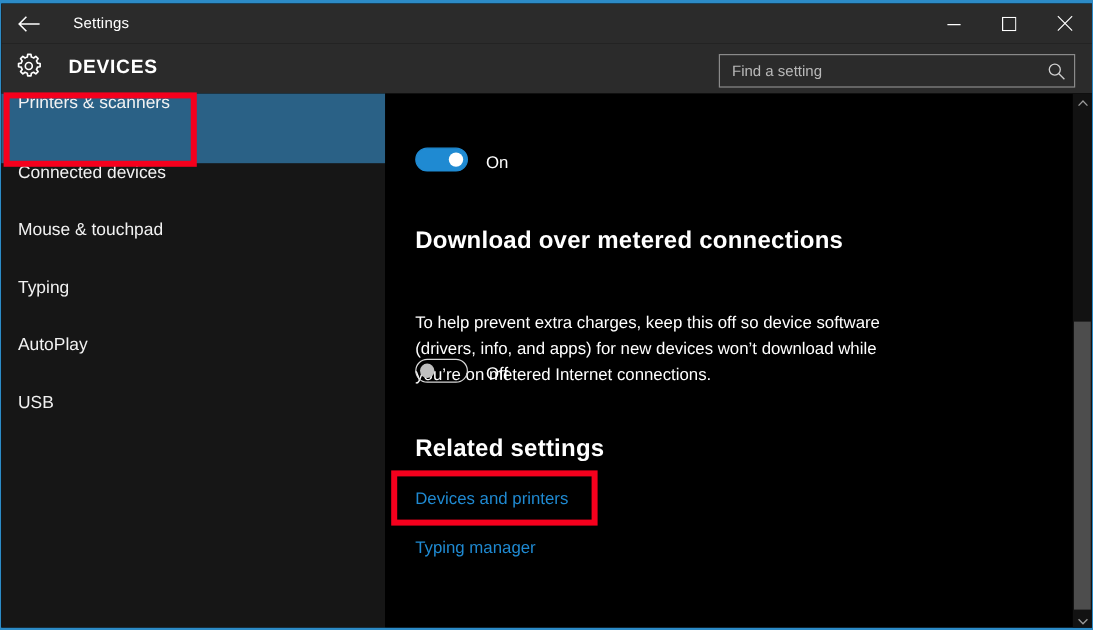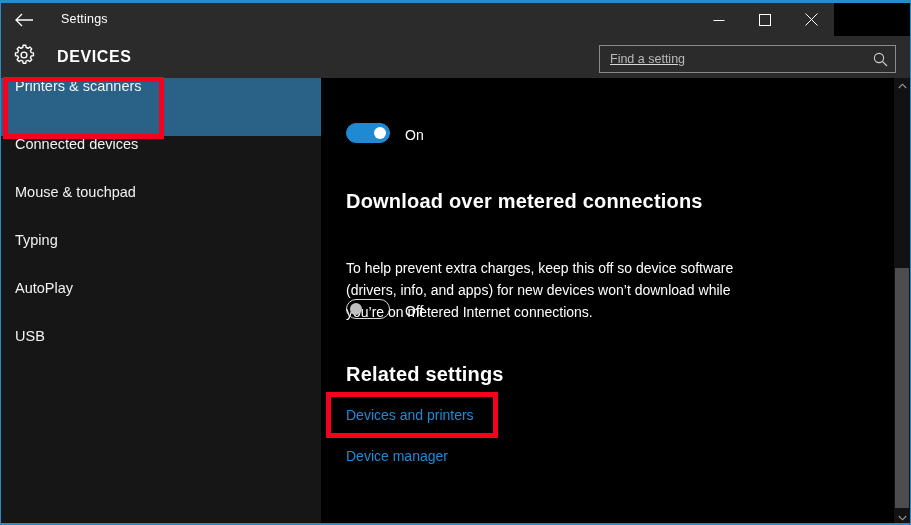--- a/index.html
+++ b/index.html
@@ -26,21 +26,21 @@
     border-left: 1px solid #2c8bc7;
     border-right: 1px solid #2c8bc7;
     border-bottom: 2px solid #2c8bc7;
     overflow: hidden;
   }
 
   
   .titlebar {
     position: absolute;
     left: 0; top: 0;
-    width: 833px;
+    width: 909px;
     height: 33px;
     background: #2b2b2b;
   }
   .back-btn {
     position: absolute;
     left: 0; top: 0;
     width: 46px; height: 33px;
     display: flex; align-items: center; justify-content: center;
     color: #ffffff;
   }
@@ -105,21 +105,20 @@
   .searchbox input {
     flex: 1 1 auto;
     background: transparent;
     border: none;
     outline: none;
     color: #d8d8d8;
     font-family: "Liberation Sans", sans-serif;
     font-size: 12.5px;
     padding: 0 6px 0 10px;
     height: 100%;
-    text-decoration: underline;
   }
   .searchbox input::placeholder { color: #b9b9b9; opacity: 1; }
   .search-icon {
     width: 30px;
     display: flex; align-items: center; justify-content: center;
     color: #cfcfcf;
   }
 
   
   .sidebar {
@@ -341,21 +340,21 @@
       <span class="tgl off">
           <span class="knob"></span>
         </span>
       <span class="tgl-label">Off</span>
     </div>
 
     <div class="c-heading" style="left:25px; top:285px;">Related settings</div>
 
     <a class="c-link" style="left:25px; top:329px;">Devices and printers</a>
 
-    <a class="c-link" style="left:25px; top:370px;">Device manager</a>
+    <a class="c-link" style="left:25px; top:370px;">Typing manager</a>
 
     <div class="scrollbar">
       <div class="sb-arrow up">
         <span>
           <svg width="9" height="6" viewBox="0 0 9 6">
               <path d="M0.8 5 L4.5 1.2 L8.2 5" stroke="#9a9a9a" stroke-width="1.1" fill="none"></path>
             </svg>
         </span>
       </div>
       <div class="sb-thumb"></div>

